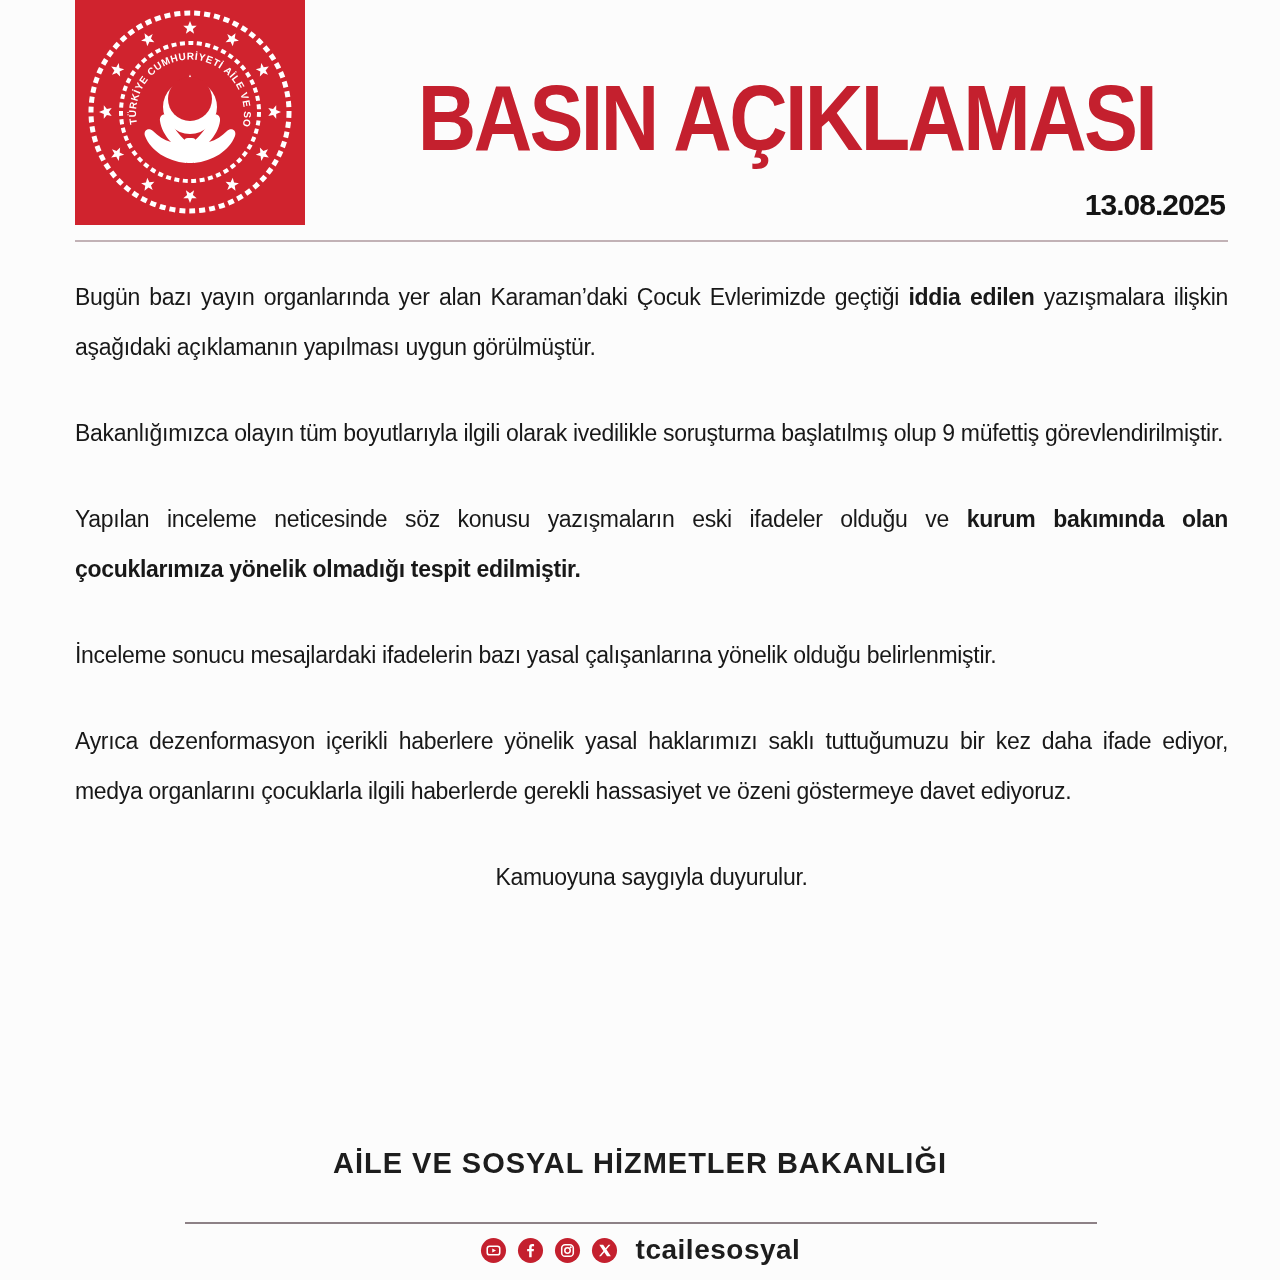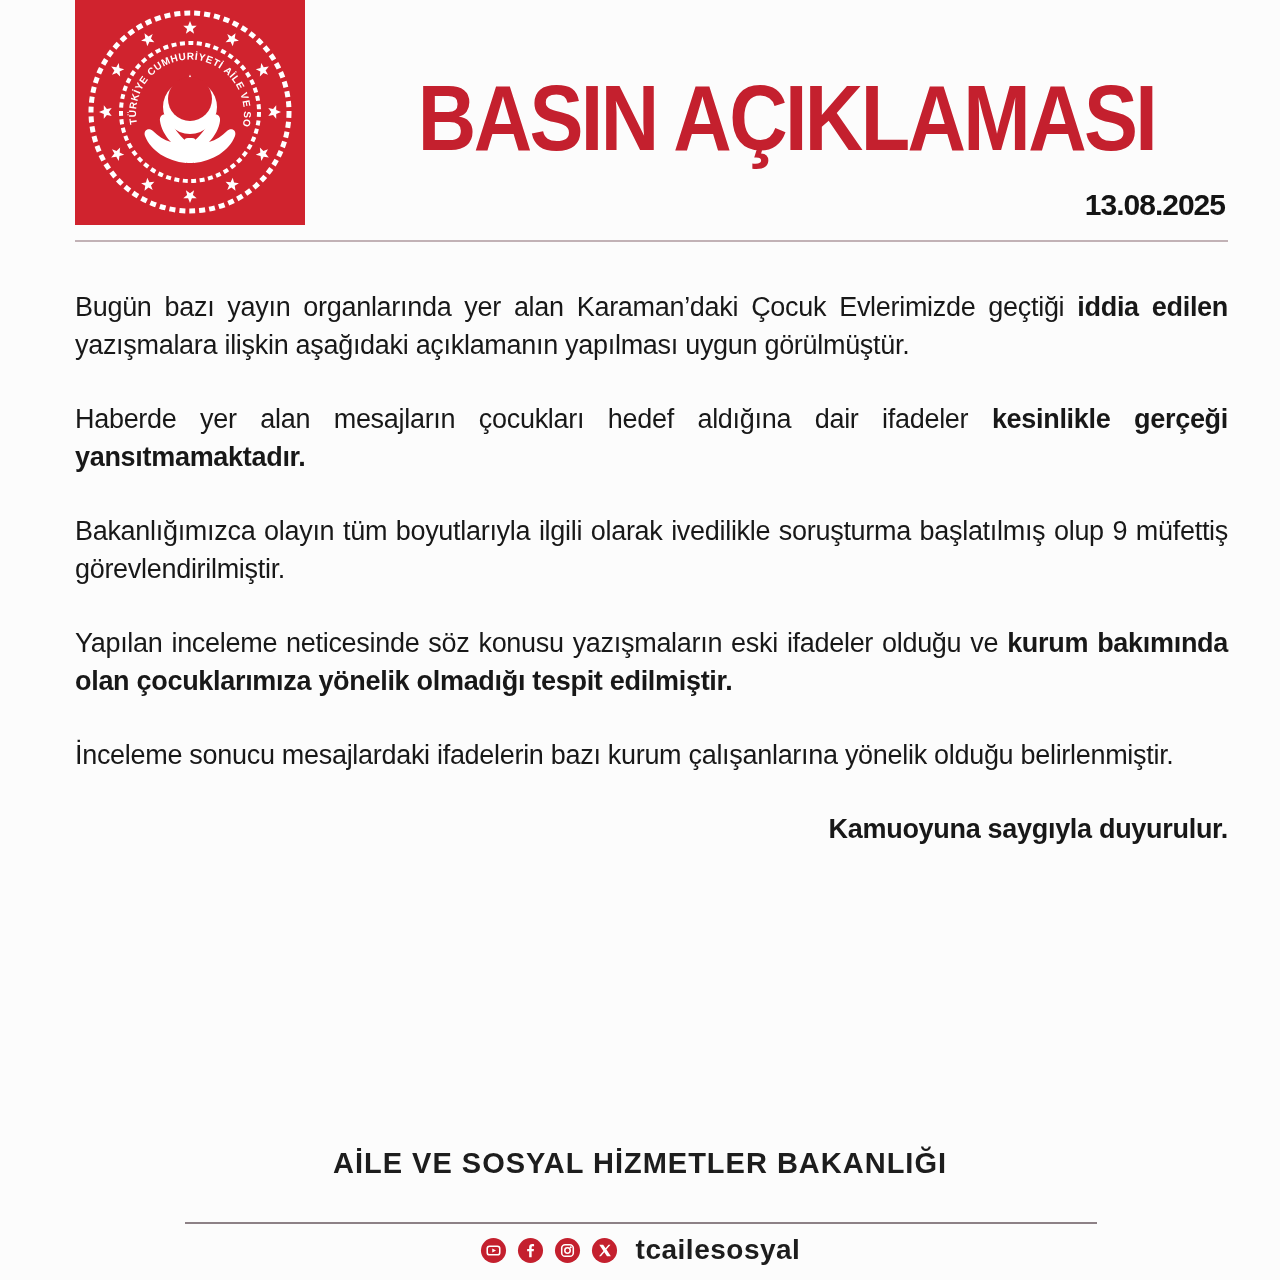--- a/index.html
+++ b/index.html
@@ -47,28 +47,28 @@
     background: #c2b2b6;
   }
 
   
   .body-text {
     position: absolute;
     top: 272px; left: 75px;
     width: 1153px;
   }
   .body-text p {
-    margin: 16px 0 36px 0;
-    font-size: 27px;
-    line-height: 38px;
+    margin: 0 0 36px 0;
+    font-size: 23px;
+    line-height: 50px;
     letter-spacing: -0.3px;
     text-align: justify;
     font-stretch: condensed;
   }
-  .body-text p:last-child { text-align: right; font-weight: bold; }
+  .body-text p:last-child { text-align: center; }
   .body-text .bold { font-weight: bold; }
 
   
   .footer-ministry {
     position: absolute;
     top: 1147px; left: 0; right: 0;
     text-align: center;
     font-size: 29px;
     font-weight: bold;
     letter-spacing: 1px;
@@ -147,24 +147,24 @@
       </g>
     </svg>
   </div>
 
   <div class="page-title">BASIN AÇIKLAMASI</div>
   <div class="date">13.08.2025</div>
   <div class="header-divider"></div>
 
   <div class="body-text">
     <p><span>Bugün bazı yayın organlarında yer alan Karaman’daki Çocuk Evlerimizde geçtiği </span><span class="bold">iddia edilen</span><span> yazışmalara ilişkin aşağıdaki açıklamanın yapılması uygun görülmüştür.</span></p>
-    <p><span>Haberde yer alan mesajların çocukları hedef aldığına dair ifadeler </span><span class="bold">kesinlikle gerçeği yansıtmamaktadır.</span></p>
     <p><span>Bakanlığımızca olayın tüm boyutlarıyla ilgili olarak ivedilikle soruşturma başlatılmış olup 9 müfettiş görevlendirilmiştir.</span></p>
     <p><span>Yapılan inceleme neticesinde söz konusu yazışmaların eski ifadeler olduğu ve </span><span class="bold">kurum bakımında olan çocuklarımıza yönelik olmadığı tespit edilmiştir.</span></p>
-    <p><span>İnceleme sonucu mesajlardaki ifadelerin bazı kurum çalışanlarına yönelik olduğu belirlenmiştir.</span></p>
+    <p><span>İnceleme sonucu mesajlardaki ifadelerin bazı yasal çalışanlarına yönelik olduğu belirlenmiştir.</span></p>
+    <p><span>Ayrıca dezenformasyon içerikli haberlere yönelik yasal haklarımızı saklı tuttuğumuzu bir kez daha ifade ediyor, medya organlarını çocuklarla ilgili haberlerde gerekli hassasiyet ve özeni göstermeye davet ediyoruz.</span></p>
     <p><span>Kamuoyuna saygıyla duyurulur.</span></p>
   </div>
 
   <div class="footer-ministry">AİLE VE SOSYAL HİZMETLER BAKANLIĞI</div>
   <div class="footer-divider"></div>
 
   <div class="social-row">
     <svg width="27" height="27" viewBox="0 0 28 28">
       <circle cx="14" cy="14" r="13" fill="#c4202e"></circle>
       <rect x="7.5" y="9.5" width="13" height="9" rx="2.5" fill="none" stroke="#ffffff" stroke-width="1.6"></rect>

